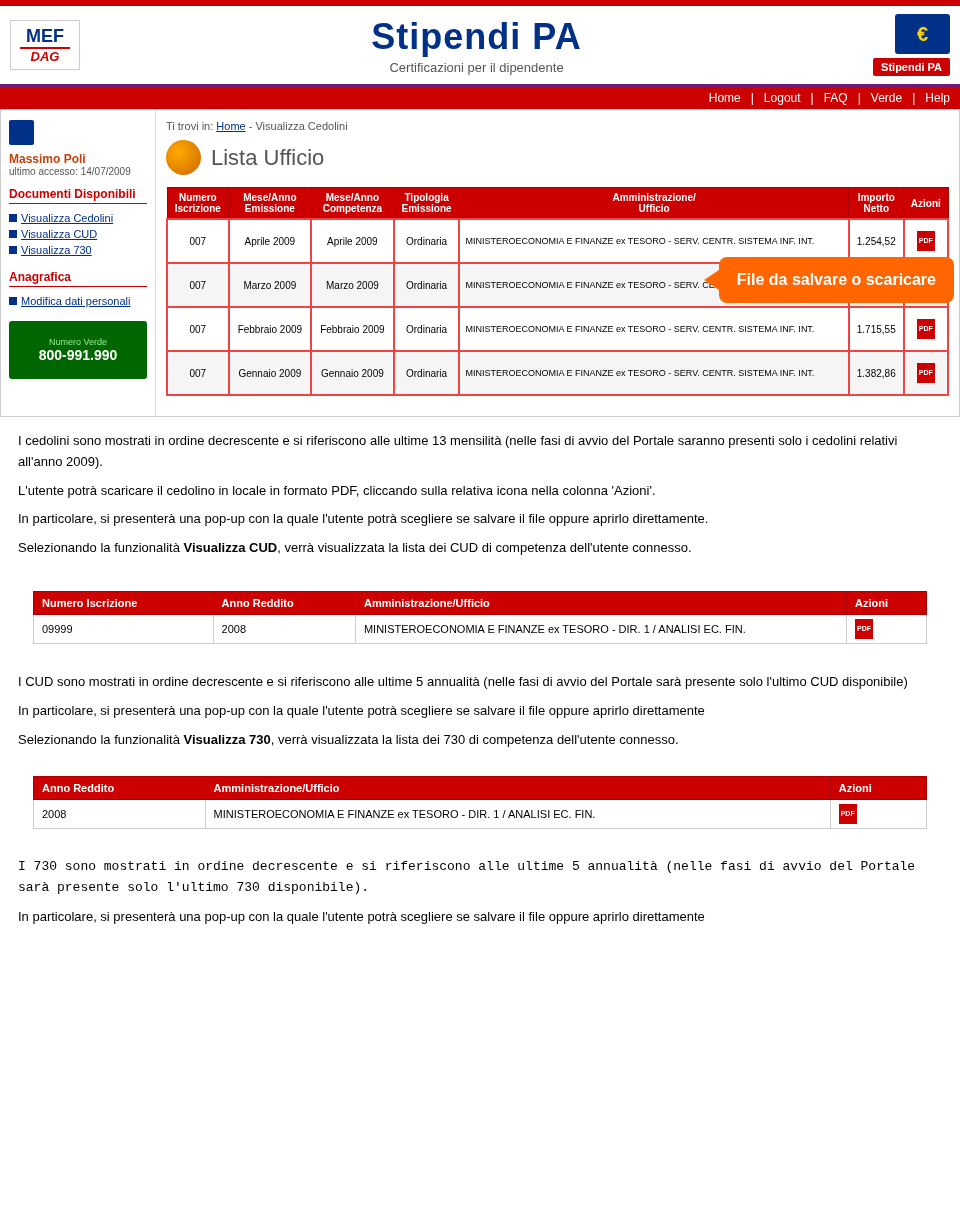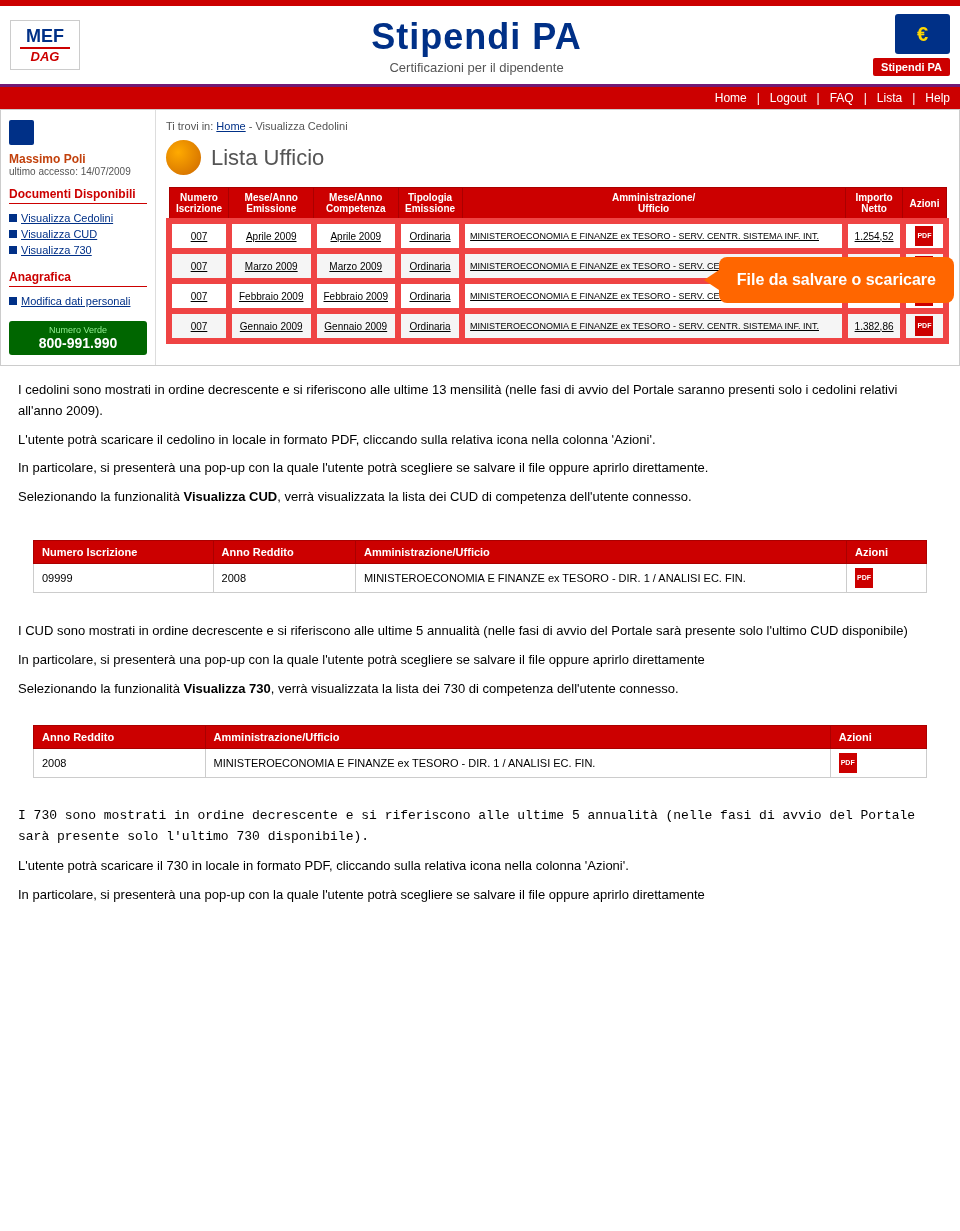--- a/index.html
+++ b/index.html
@@ -29,38 +29,38 @@
     .sidebar { width: 155px; min-width: 155px; background: #fff; border-right: 1px solid #ddd; padding: 10px 8px; }
     .user-info { margin-bottom: 10px; }
     .user-name { font-weight: bold; font-size: 12px; color: #c2410c; }
     .user-access { font-size: 10px; color: #555; }
     .user-avatar { width: 25px; height: 25px; background: #003087; border-radius: 2px; display: inline-block; margin-bottom: 4px; }
     .sidebar-section { margin-bottom: 12px; }
     .sidebar-section-title { font-weight: bold; font-size: 12px; color: #cc0000; border-bottom: 1px solid #cc0000; padding-bottom: 2px; margin-bottom: 6px; }
     .sidebar-item { display: flex; align-items: center; gap: 4px; padding: 2px 0; cursor: pointer; }
     .sidebar-item-bullet { width: 8px; height: 8px; background: #003087; display: inline-block; }
     .sidebar-item-label { font-size: 11px; color: #003087; text-decoration: underline; cursor: pointer; }
-    .numero-verde { background: #006600; color: #fff; padding: 4px 6px; border-radius: 3px; margin-top: 10px; text-align: center; }
+    .numero-verde { background: #006600; color: #fff; padding: 16px 6px; border-radius: 3px; margin-top: 10px; text-align: center; }
     .numero-verde-label { font-size: 9px; color: #90ee90; }
     .numero-verde-number { font-size: 14px; font-weight: bold; }
 
     
     .content { flex: 1; padding: 10px; background: #fff; }
     .breadcrumb { font-size: 11px; color: #555; margin-bottom: 8px; }
     .breadcrumb a { color: #003087; text-decoration: underline; }
 
     
     .page-header { display: flex; align-items: center; gap: 10px; margin-bottom: 12px; }
     .orange-circle { width: 35px; height: 35px; background: radial-gradient(circle at 35% 35%, #ffaa00, #cc6600); border-radius: 50%; }
     .page-title { font-size: 22px; color: #555; font-weight: normal; }
 
     
     .data-table { width: 100%; border-collapse: collapse; font-size: 10px; margin-bottom: 10px; }
     .data-table th { background: #cc0000; color: #fff; padding: 4px 5px; text-align: center; border: 1px solid #aa0000; font-size: 10px; }
-    .data-table td { padding: 2px 5px; border: 6px solid #ef4444; text-align: center; vertical-align: middle; text-decoration: underline; }
+    .data-table td { padding: 11px 5px; border: 2px solid #ef4444; text-align: center; vertical-align: middle; }
     .data-table tr:nth-child(odd) td { background: #fff; }
     .data-table tr:nth-child(even) td { background: #f5f5f5; }
     .pdf-icon { display: inline-block; width: 18px; height: 20px; background: #cc0000; color: #fff; font-size: 7px; text-align: center; line-height: 20px; font-weight: bold; cursor: pointer; }
 
     
     .info-table { width: 100%; border-collapse: collapse; font-size: 11px; margin: 10px 15px; width: calc(100% - 30px); }
     .info-table th { background: #cc0000; color: #fff; padding: 5px 8px; text-align: left; border: 1px solid #aa0000; }
     .info-table td { padding: 4px 8px; border: 1px solid #ccc; background: #fff; }
     .info-table tr:nth-child(even) td { background: #f5f5f5; }
 
@@ -89,21 +89,21 @@
   </div>
 </div>
 
 <div class="nav-bar">
   <a href="#">Home</a>
   <span>|</span>
   <a href="#">Logout</a>
   <span>|</span>
   <a href="#">FAQ</a>
   <span>|</span>
-  <a href="#">Lista</a>
+  <a href="#">Verde</a>
   <span>|</span>
   <a href="#">Help</a>
 </div>
 
 <div class="main-wrapper">
 
   <div class="sidebar">
     <div class="user-info">
       <div class="user-avatar"></div>
       <div class="user-name">Massimo Poli</div>
@@ -272,15 +272,14 @@
       <td>2008</td>
       <td>MINISTEROECONOMIA E FINANZE ex TESORO - DIR. 1 / ANALISI EC. FIN.</td>
       <td><span class="pdf-icon">PDF</span></td>
     </tr>
       </tbody>
   </table>
 </div>
 
 <div style="padding: 8px 18px;">
   <p style="font-size: 13px; margin-bottom: 8px; line-height: 1.6; font-family: Liberation Mono, monospace;">I 730 sono mostrati in ordine decrescente e si riferiscono alle ultime 5 annualità (nelle fasi di avvio del Portale sarà presente solo l'ultimo 730 disponibile).</p>
-  <p style="font-size: 13px; margin-bottom: 8px; line-height: 1.6;">L'utente potrà scaricare il 730 in locale in formato PDF, cliccando sulla relativa icona nella colonna 'Azioni'.</p>
   <p style="font-size: 13px; margin-bottom: 8px; line-height: 1.6;">In particolare, si presenterà una pop-up con la quale l'utente potrà scegliere se salvare il file oppure aprirlo direttamente</p>
 </div>
 
 </body></html>

